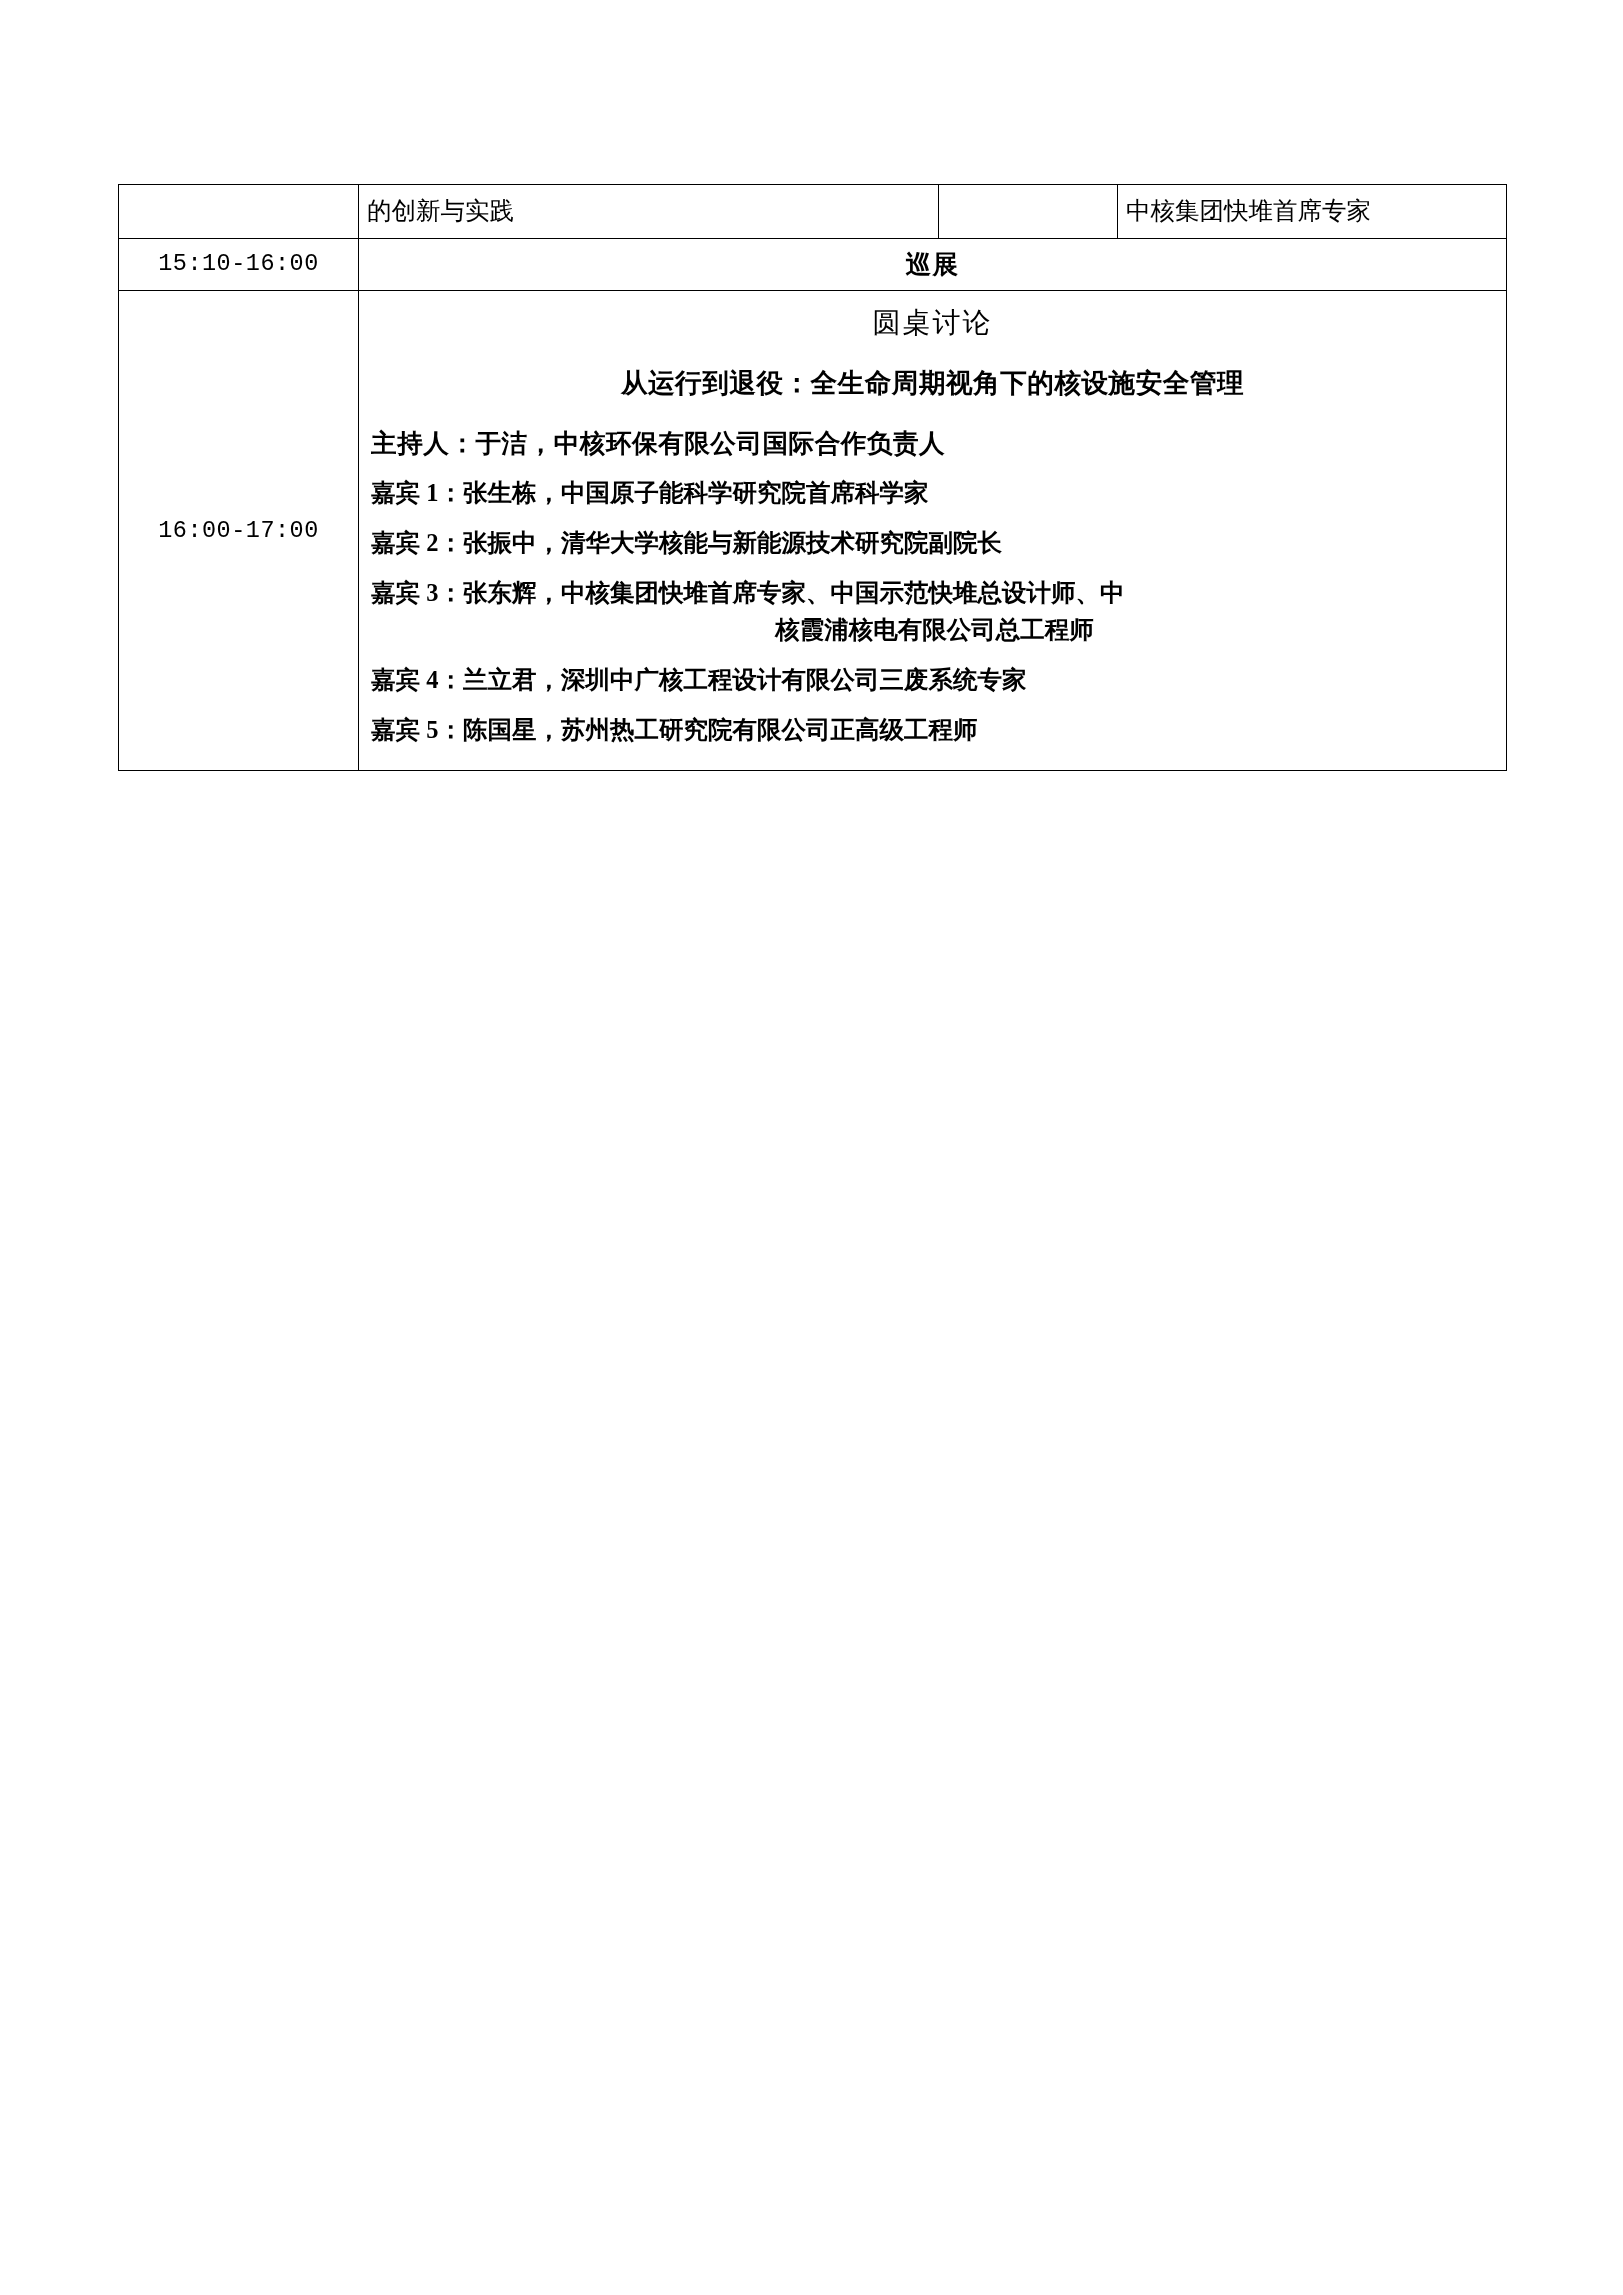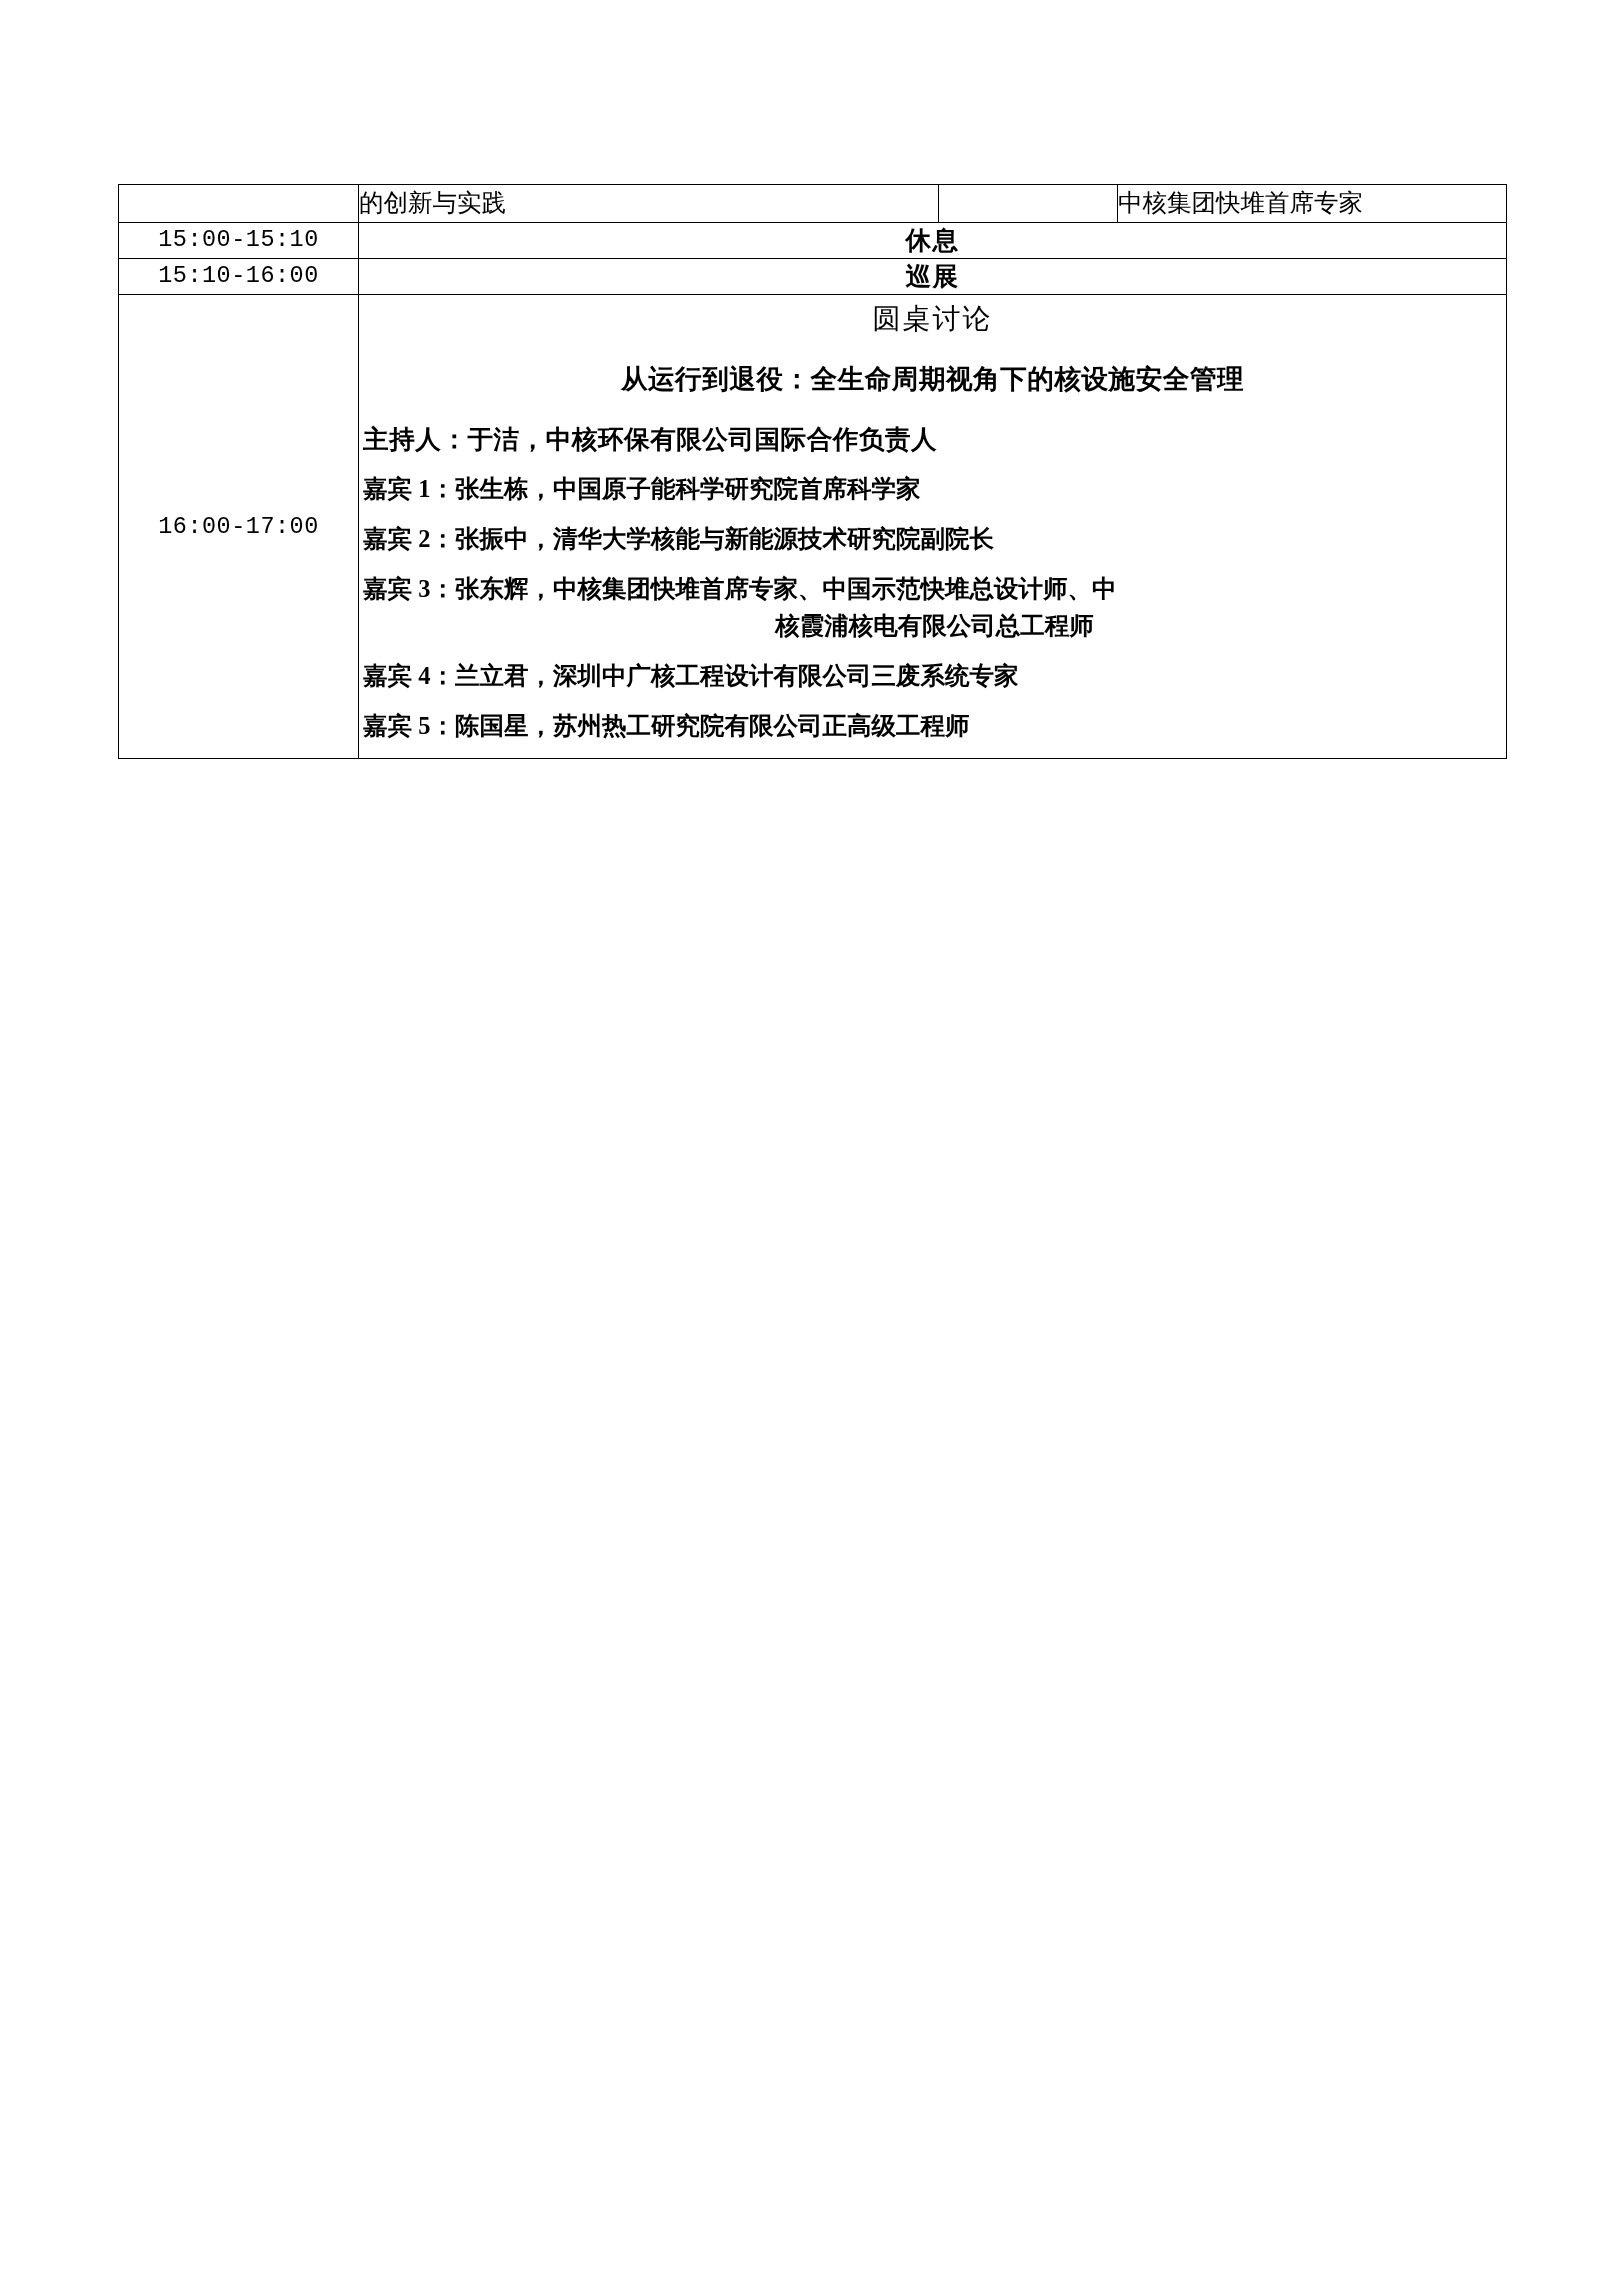--- a/index.html
+++ b/index.html
@@ -22,21 +22,21 @@
     padding: 184px 118px 0 118px;
   }
   table.agenda {
     width: 1388px;
     border-collapse: collapse;
     table-layout: fixed;
   }
   table.agenda td {
     border: 1.5px solid #000000;
     vertical-align: middle;
-    padding: 0;
+    padding: 8px;
   }
   .col-time   { width: 240px; }
   .col-topic  { width: 580px; }
   .col-person { width: 179px; }
   .col-org    { width: 389px; }
 
   .time-cell {
     text-align: center;
     font-family: "Liberation Mono", monospace;
     font-size: 23.5px;
@@ -134,24 +134,20 @@
       <col class="col-org">
     </colgroup>
     <tbody>
       <tr>
         <td class="time-cell"></td>
         <td class="topic-cell">的创新与实践</td>
         <td class="person-cell"></td>
         <td class="org-cell">中核集团快堆首席专家</td>
       </tr>
       <tr>
-        <td class="time-cell">15:00-15:10</td>
-        <td class="span-cell" colspan="3">休息</td>
-      </tr>
-      <tr>
         <td class="time-cell">15:10-16:00</td>
         <td class="span-cell" colspan="3">巡展</td>
       </tr>
       <tr>
         <td class="time-cell">16:00-17:00</td>
         <td class="round-cell" colspan="3">
           <div class="round-title">圆桌讨论</div>
           <div class="round-subtitle">从运行到退役：全生命周期视角下的核设施安全管理</div>
           <div class="round-host">主持人：于洁，中核环保有限公司国际合作负责人</div>
 

